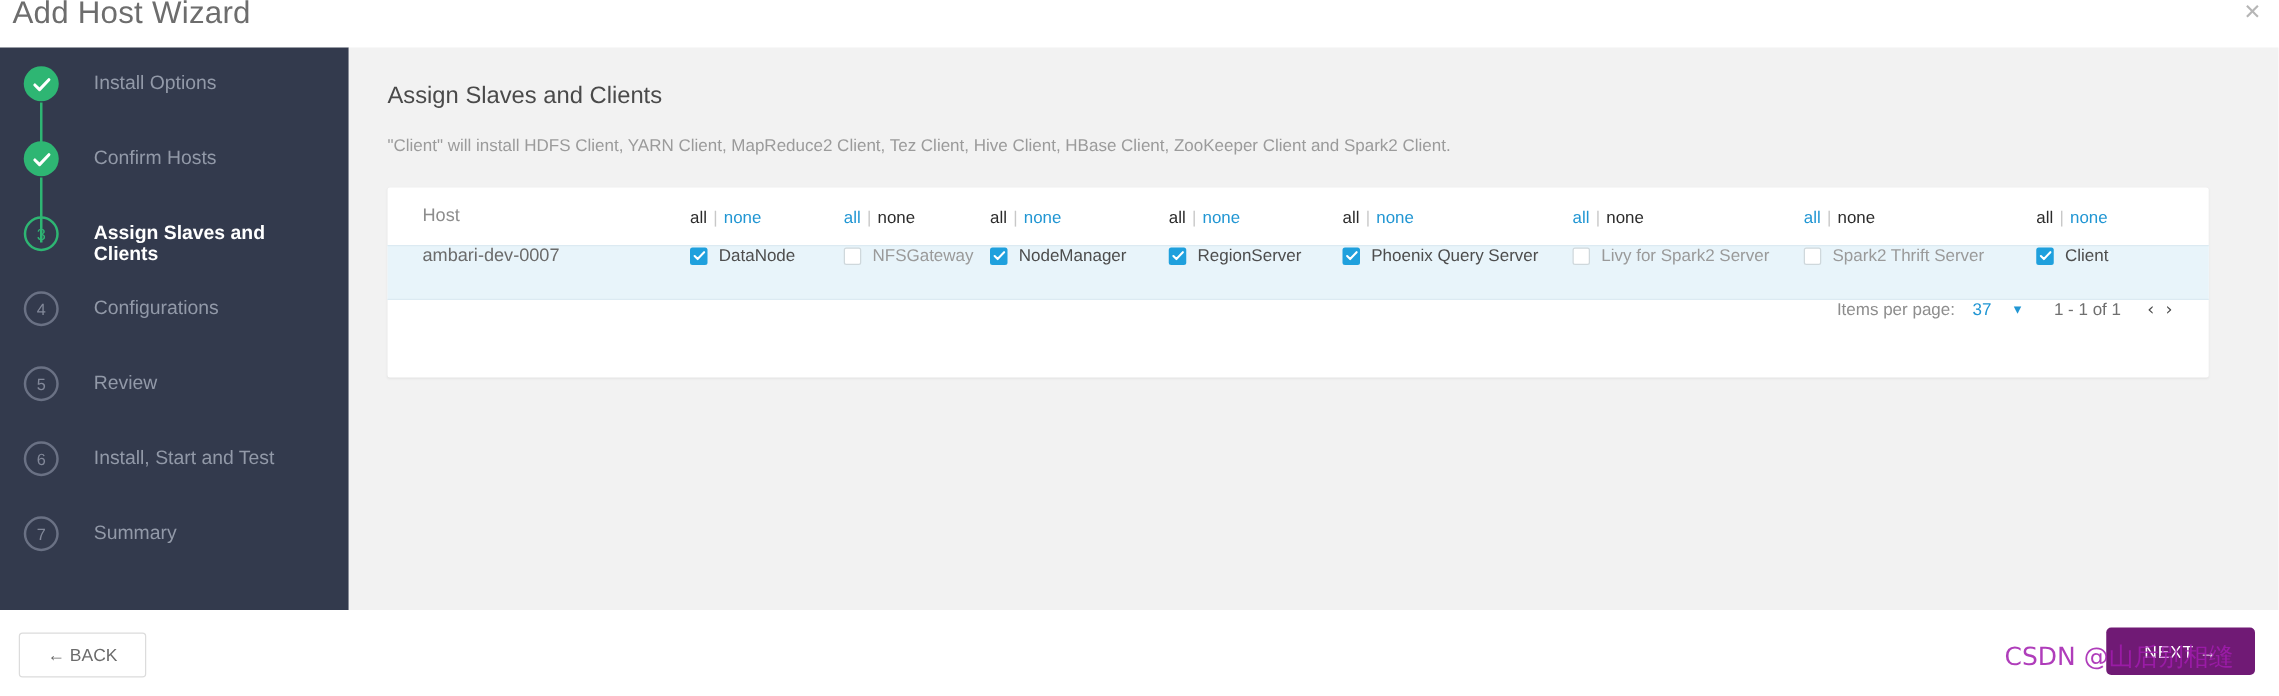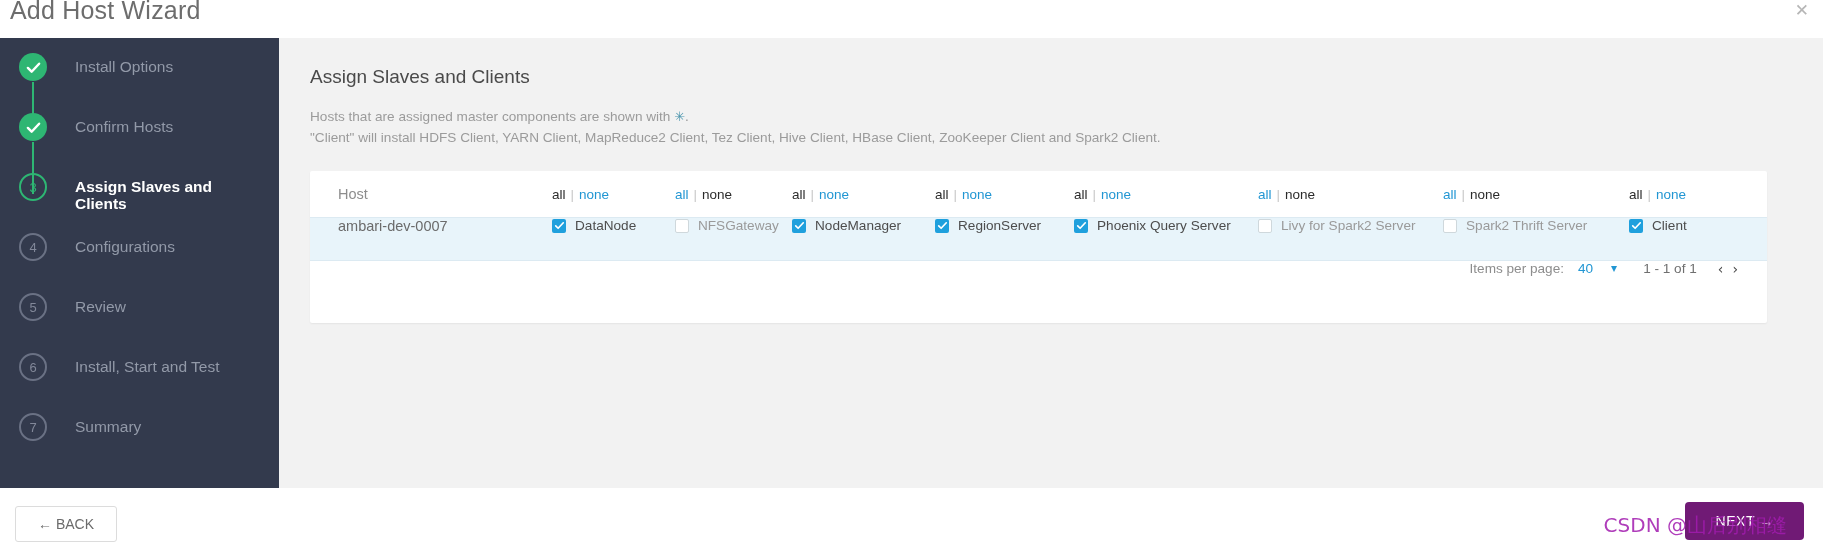--- a/index.html
+++ b/index.html
@@ -198,24 +198,20 @@
       <div class="step">
         <div class="step-bullet todo">7</div>
         <div class="step-label">Summary</div>
       </div>
     </div>
   </div>
 
   <div class="content">
     <div class="content-title">Assign Slaves and Clients</div>
 
-    <div class="desc-line">
-      <span>Hosts that are assigned master components are shown with</span>
-      <span class="master-star">✳</span><span>.</span>
-    </div>
     <div class="desc-line">"Client" will install HDFS Client, YARN Client, MapReduce2 Client, Tez Client, Hive Client, HBase Client, ZooKeeper Client and Spark2 Client.</div>
 
     <div class="card">
 
       <div class="table-row-head">
         <div class="th-host">Host</div>
 
         <div class="allnone" style="width:123px">
           <span class="plain">all</span><span class="sep">|</span><span class="lnk">none</span>
         </div>
@@ -301,21 +297,21 @@
               <svg viewBox="0 0 16 16">
                 <path d="M2.5 8.5 L6 12 L13.5 4" stroke="#fff" stroke-width="2.4" fill="none" stroke-linecap="round" stroke-linejoin="round"></path>
               </svg>
             </span>
           <span class="cmp-label">Client</span>
         </div>
       </div>
 
       <div class="pager">
         <span>Items per page:</span>
-        <span class="ipp-val">40</span>
+        <span class="ipp-val">37</span>
         <span class="chev-down">▾</span>
         <span class="range">1 - 1 of 1</span>
         <span class="arrows">‹</span>
         <span class="arrows" style="margin-left:0">›</span>
       </div>
 
     </div>
   </div>
 
   <div class="footer">

